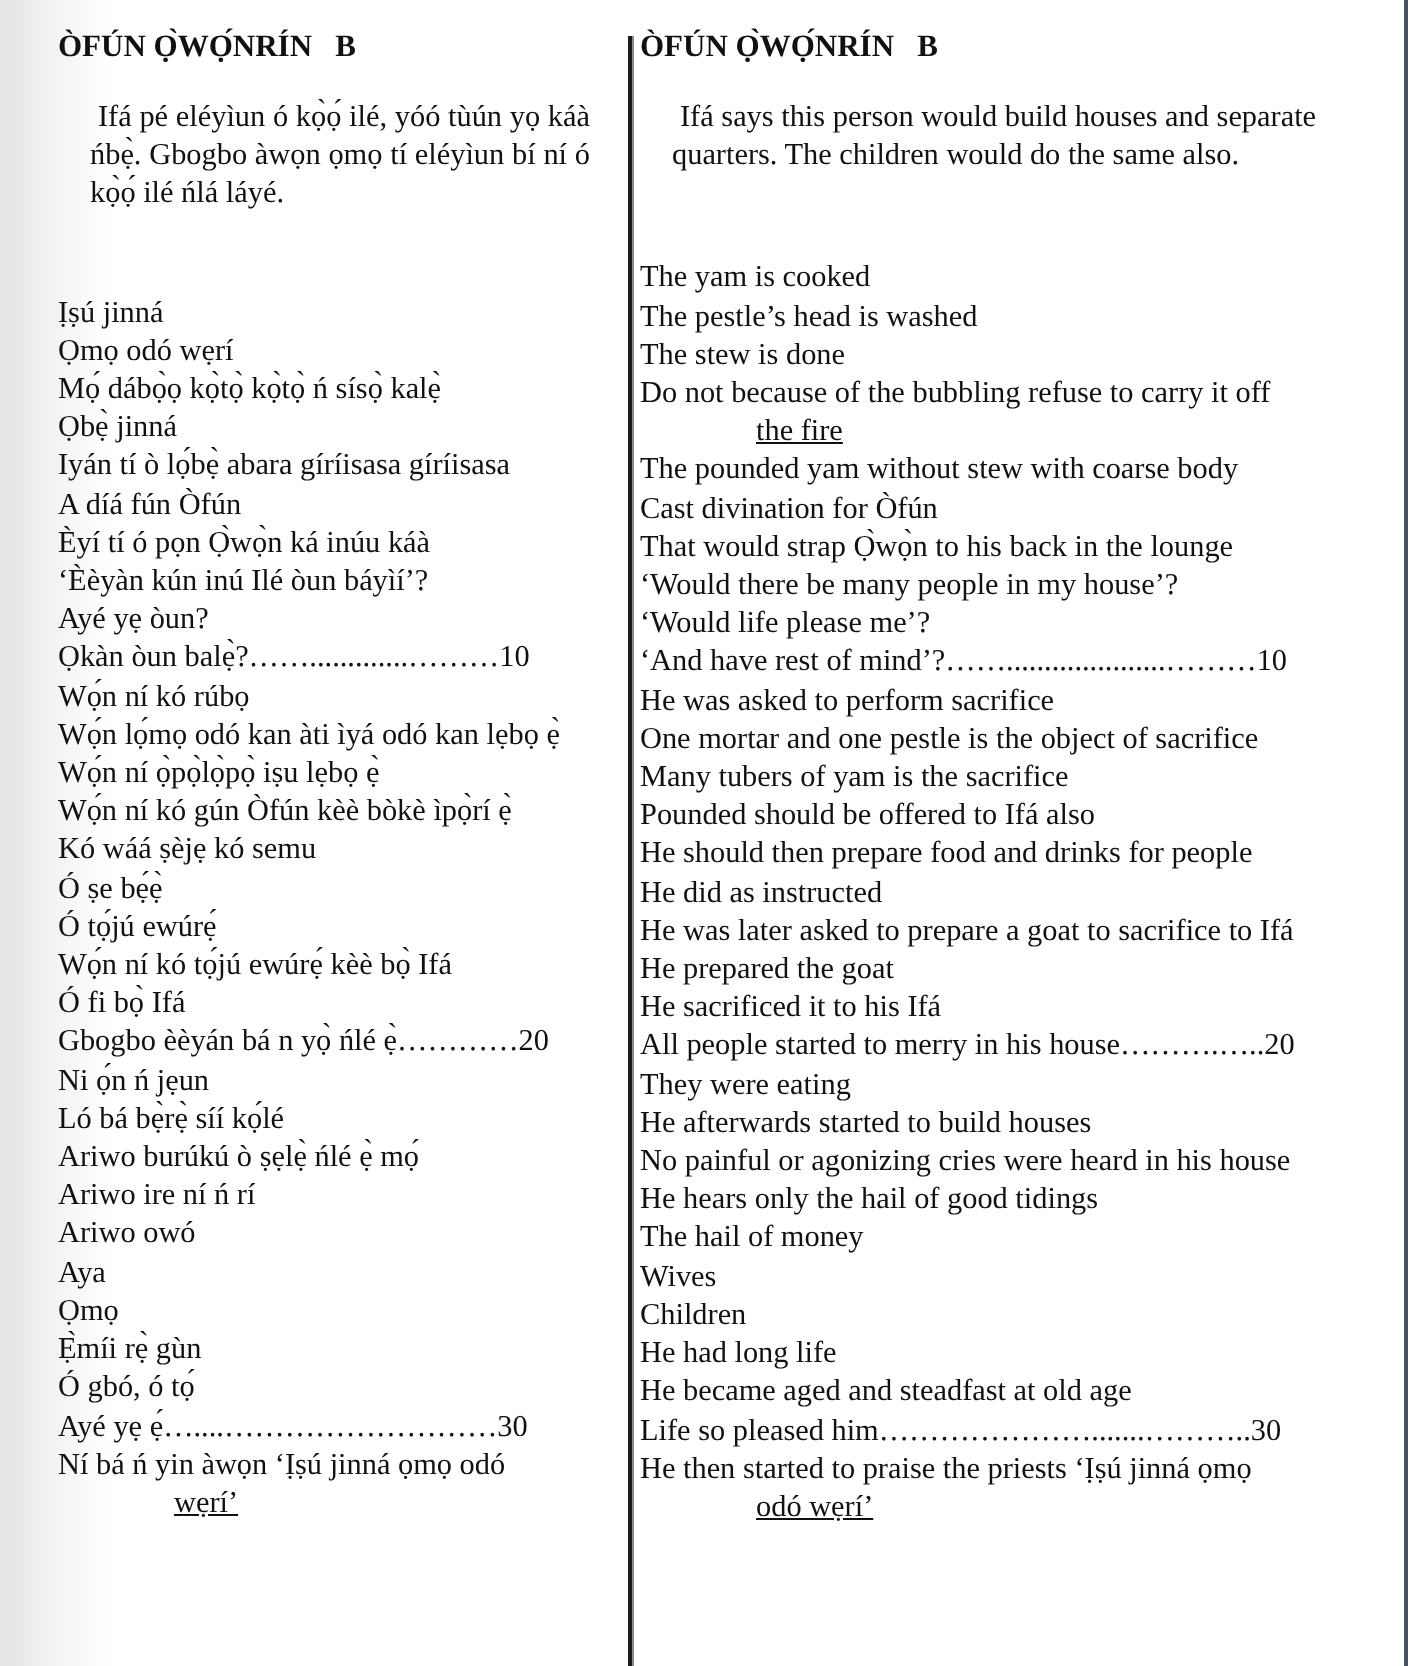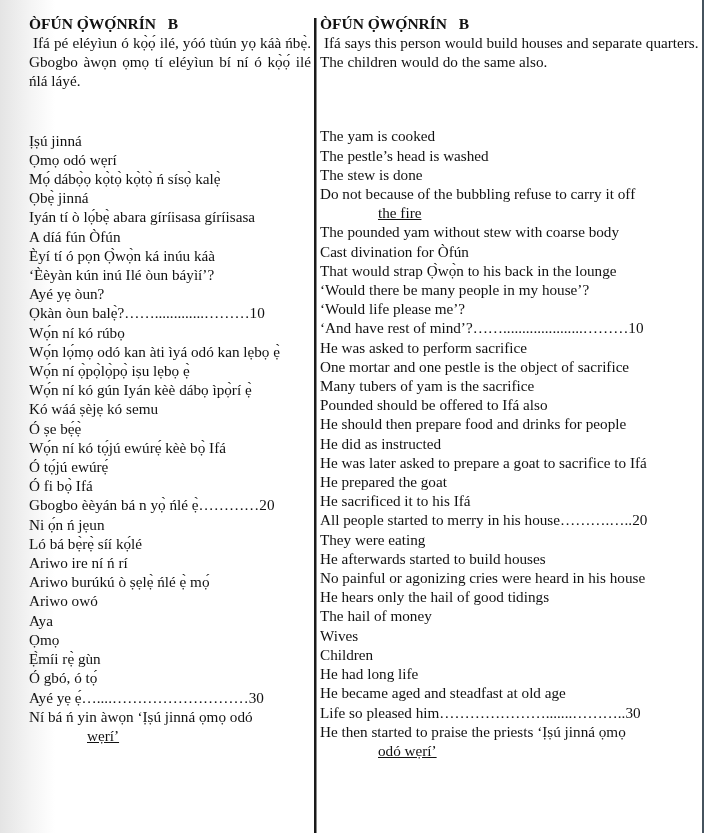--- a/index.html
+++ b/index.html
@@ -52,41 +52,41 @@
       left: 320px;
       width: 380px;
     }
     .heading {
       font-weight: bold;
       font-size: 15.5px;
       line-height: 19px;
       white-space: pre;
     }
     .summary {
-      margin: 0;
+      margin: 16px;
       text-indent: 4px;
     }
     .summary.left {
       text-align: justify;
       text-align-last: left;
     }
     .verses {
       list-style: none;
       margin: 0;
       padding: 0;
     }
     .verses li {
       white-space: nowrap;
     }
     .verses li.cont {
       padding-left: 58px;
       text-decoration: underline;
     }
     .left .verses { margin-top: 40px; }
-    .right .verses { margin-top: 55px; }
+    .right .verses { margin-top: 42px; }
   </style>
 </head>
 <body>
 
 <div class="page">
 
   <div class="col left">
     <div class="heading">ÒFÚN Ọ̀WỌ́NRÍN   B</div>
     <p class="summary left">Ifá pé eléyìun ó kọ̀ọ́ ilé, yóó tùún yọ káà ńbẹ̀. Gbogbo àwọn ọmọ tí eléyìun bí ní ó kọ̀ọ́ ilé  ńlá láyé.</p>
     <ul class="verses" id="left-verses">
@@ -96,31 +96,31 @@
         <li>Ọbẹ̀ jinná</li>
         <li>Iyán tí ò lọ́bẹ̀ abara gíríisasa gíríisasa</li>
         <li>A díá fún Òfún</li>
         <li>Èyí tí ó pọn Ọ̀wọ̀n ká inúu káà</li>
         <li>‘Èèyàn kún inú Ilé  òun báyìí’?</li>
         <li>Ayé yẹ òun?</li>
         <li>Ọkàn òun balẹ̀?…….............………10</li>
         <li>Wọ́n ní kó rúbọ</li>
         <li>Wọ́n lọ́mọ odó kan àti ìyá odó kan lẹbọ ẹ̀</li>
         <li>Wọ́n ní ọ̀pọ̀lọ̀pọ̀ iṣu lẹbọ ẹ̀</li>
-        <li>Wọ́n ní kó gún Iyán kèè dábọ ìpọ̀rí ẹ̀</li>
+        <li>Wọ́n ní kó gún Òfún kèè bòkè ìpọ̀rí ẹ̀</li>
         <li>Kó wáá ṣèjẹ kó semu</li>
         <li>Ó ṣe bẹ́ẹ̀</li>
+        <li>Ó tọ́jú ewúrẹ́</li>
         <li>Wọ́n ní kó tọ́jú ewúrẹ́ kèè  bọ̀  Ifá</li>
-        <li>Ó tọ́jú ewúrẹ́</li>
         <li>Ó fi bọ̀  Ifá</li>
         <li>Gbogbo èèyán bá n yọ̀ ńlé ẹ̀…………20</li>
         <li>Ni ọ́n ń jẹun</li>
         <li>Ló bá bẹ̀rẹ̀ síí kọ́lé</li>
+        <li>Ariwo burúkú ò ṣẹlẹ̀ ńlé ẹ̀ mọ́</li>
         <li>Ariwo ire ní ń rí</li>
-        <li>Ariwo burúkú ò ṣẹlẹ̀ ńlé ẹ̀ mọ́</li>
         <li>Ariwo owó</li>
         <li>Aya</li>
         <li>Ọmọ</li>
         <li>Ẹ̀míi rẹ̀ gùn</li>
         <li>Ó gbó, ó tọ́</li>
         <li>Ayé yẹ ẹ́…....………………………30</li>
         <li>Ní bá ń yin àwọn ‘Ịṣú jinná ọmọ odó</li>
         <li class="cont">wẹrí’</li>
       </ul>
   </div>

